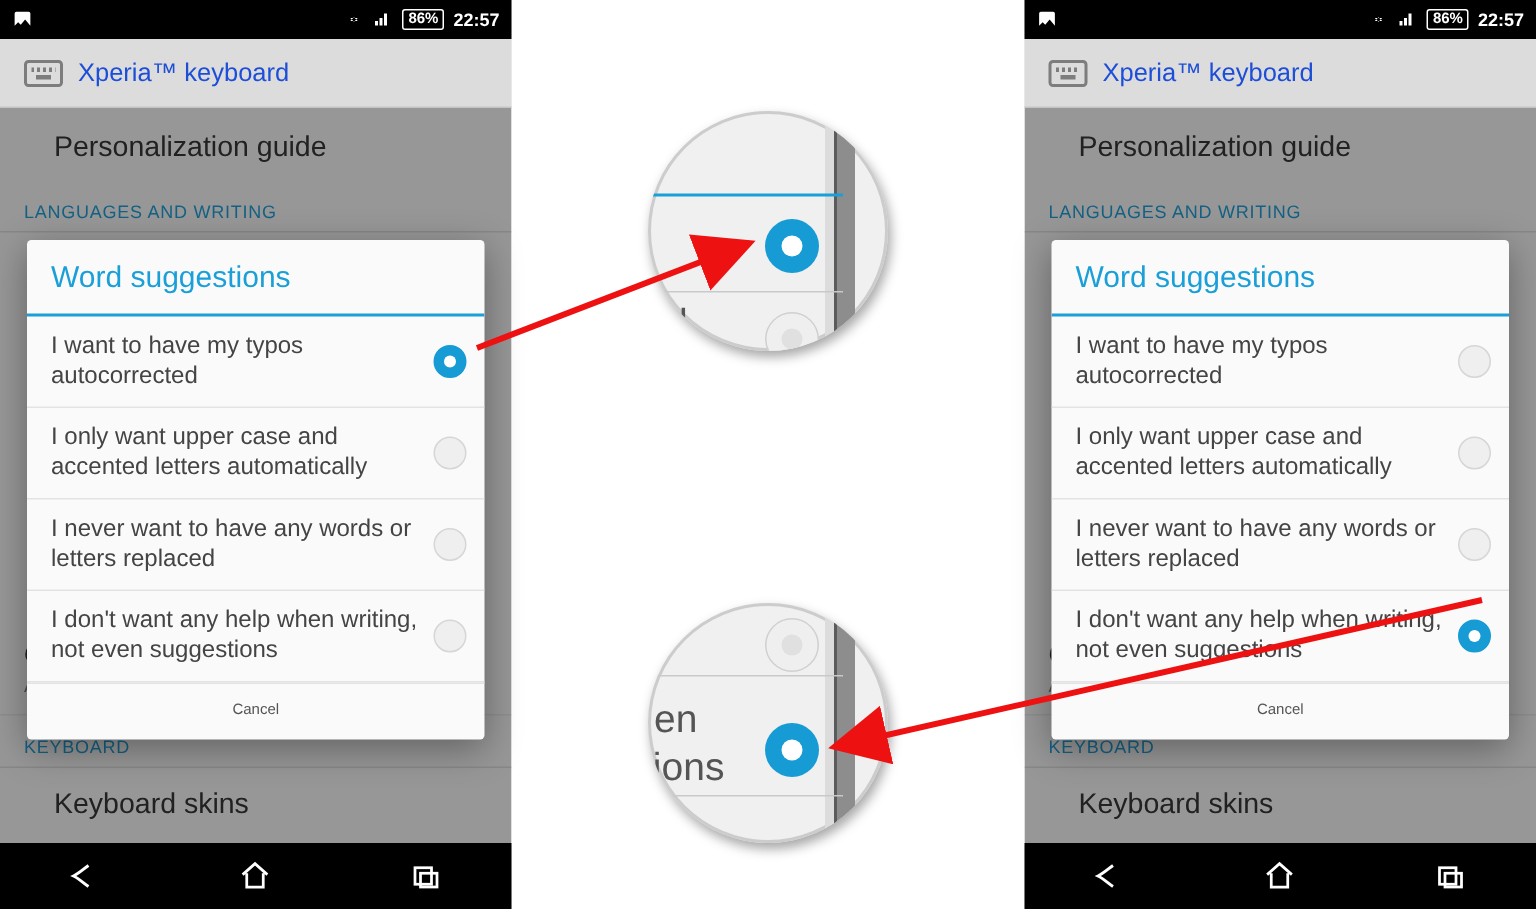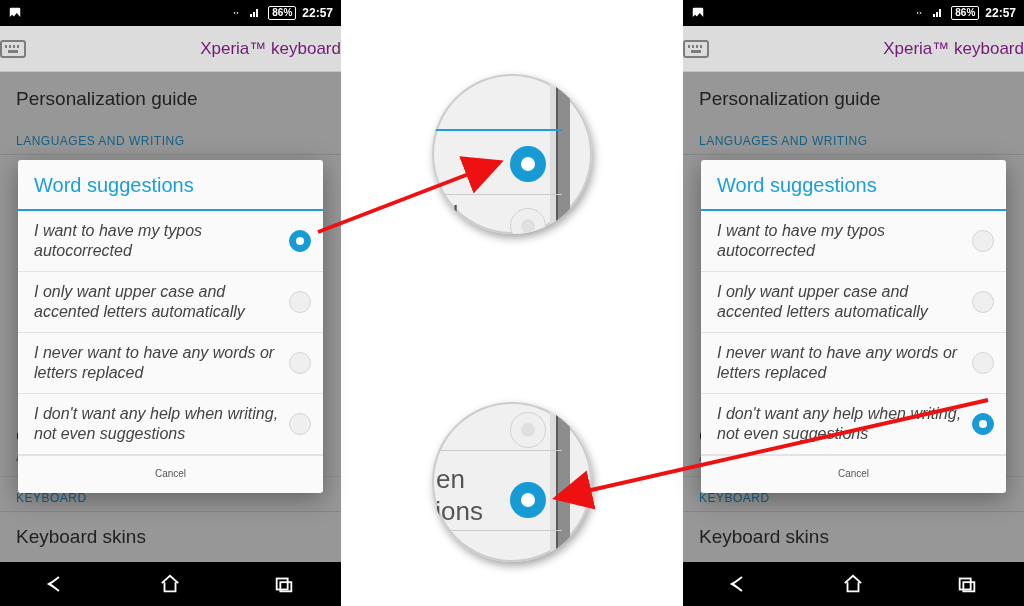--- a/index.html
+++ b/index.html
@@ -47,24 +47,23 @@
   }
   .sb-icon { display:inline-flex; align-items:center; }
 
   .appbar {
     height: 46px;
     background: #dcdcdc;
     border-bottom: 1px solid #c4c4c4;
     display: flex;
     align-items: center;
     gap: 10px;
-    padding: 0 0;
+    padding: 0 16px;
     font-size: 17px;
-    color: #701a75;
-    justify-content: space-between;
+    color: #1d4ed8;
   }
   .kb-icon {
     width: 26px; height: 18px;
     border: 2px solid #7d7d7d;
     border-radius: 3px;
     position: relative;
     display: inline-block;
   }
   .kb-icon::before {
     content: "";
@@ -82,20 +81,21 @@
   .content {
     position: relative;
     height: calc(100% - 26px - 46px - 44px);
     overflow: hidden;
     color: #555;
   }
   .section-title {
     padding: 16px 16px 10px;
     font-size: 19px;
     color: #333;
+    margin-left: 20px;
   }
   .section-label {
     padding: 14px 16px 6px;
     font-size: 12px;
     letter-spacing: .5px;
     color: #2196c9;
     border-bottom: 1px solid #d0d0d0;
   }
   .row {
     padding: 12px 16px;
@@ -142,21 +142,21 @@
     display: flex;
     align-items: center;
     justify-content: space-between;
     padding: 10px 12px 10px 16px;
     border-bottom: 1px solid #e3e3e3;
     font-size: 16px;
     color: #444;
     line-height: 1.25;
   }
   .opt:last-of-type { border-bottom: 1px solid #e3e3e3; }
-  .opt .txt { flex: 1; padding-right: 8px; font-style: italic; }
+  .opt .txt { flex: 1; padding-right: 8px; }
   .radio {
     width: 22px; height: 22px;
     border-radius: 50%;
     background: #efefef;
     border: 1px solid #d6d6d6;
     display: inline-flex;
     align-items: center;
     justify-content: center;
   }
   .radio.on { background: #169bd5; border-color: #169bd5; }

